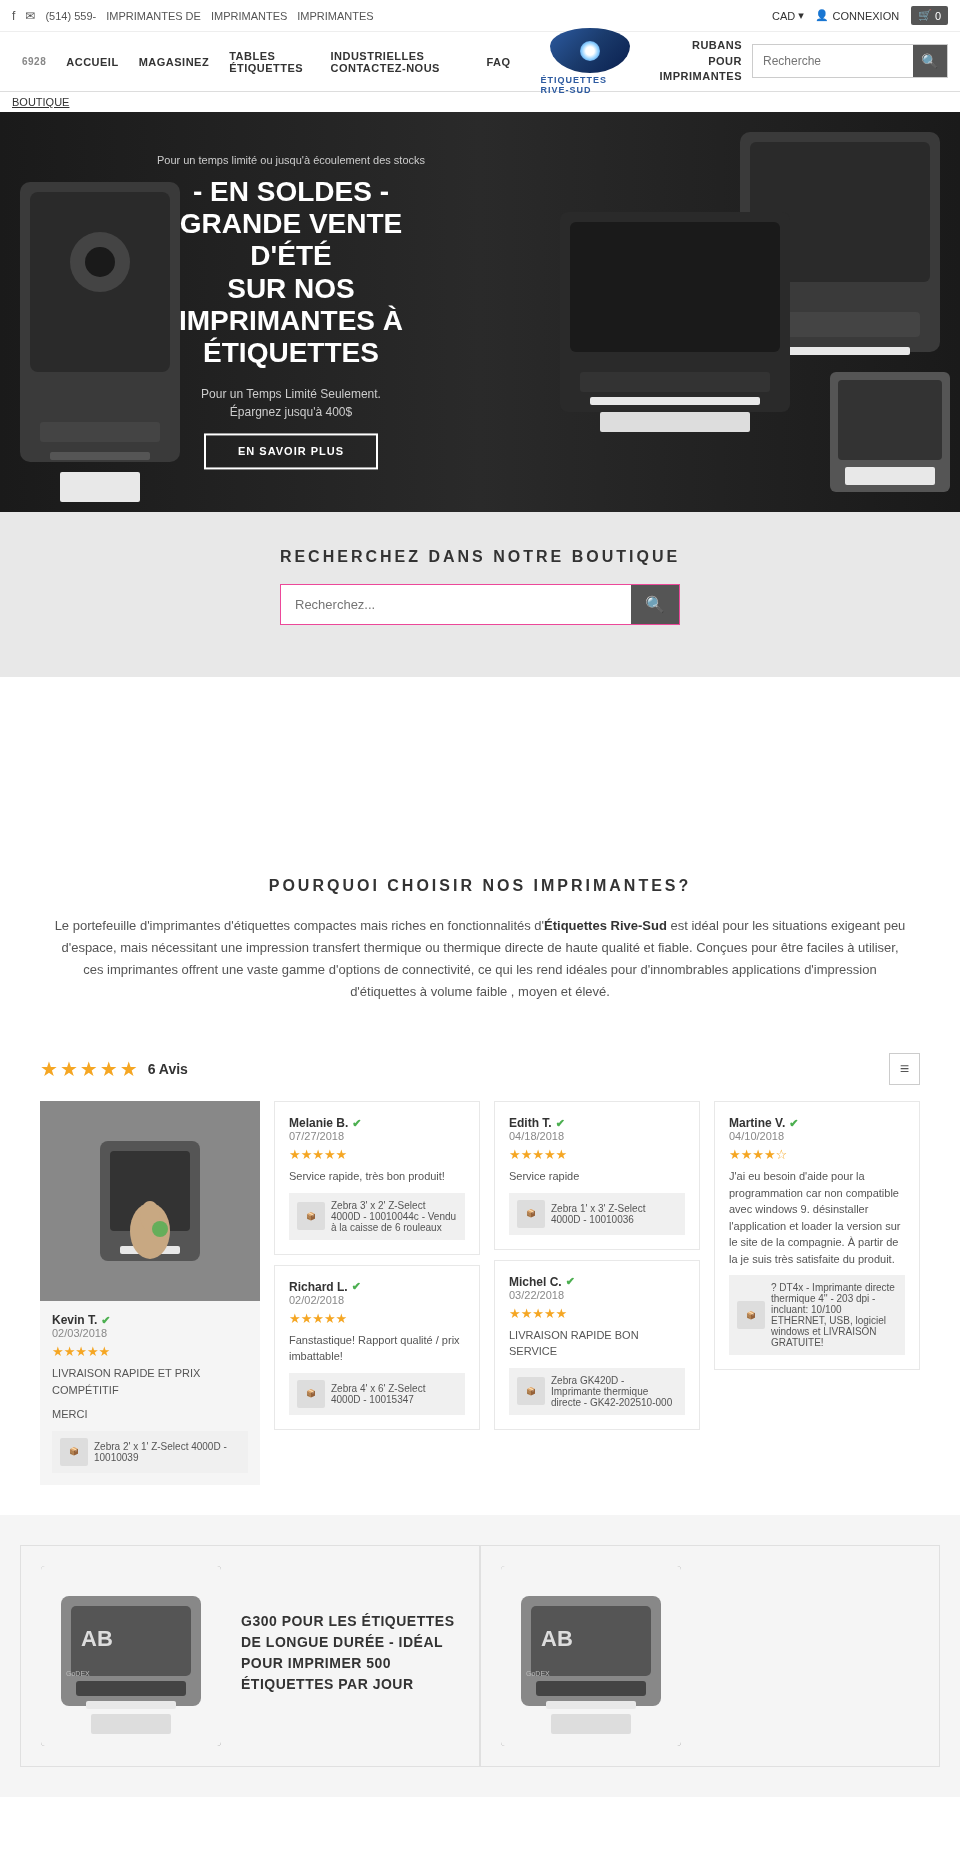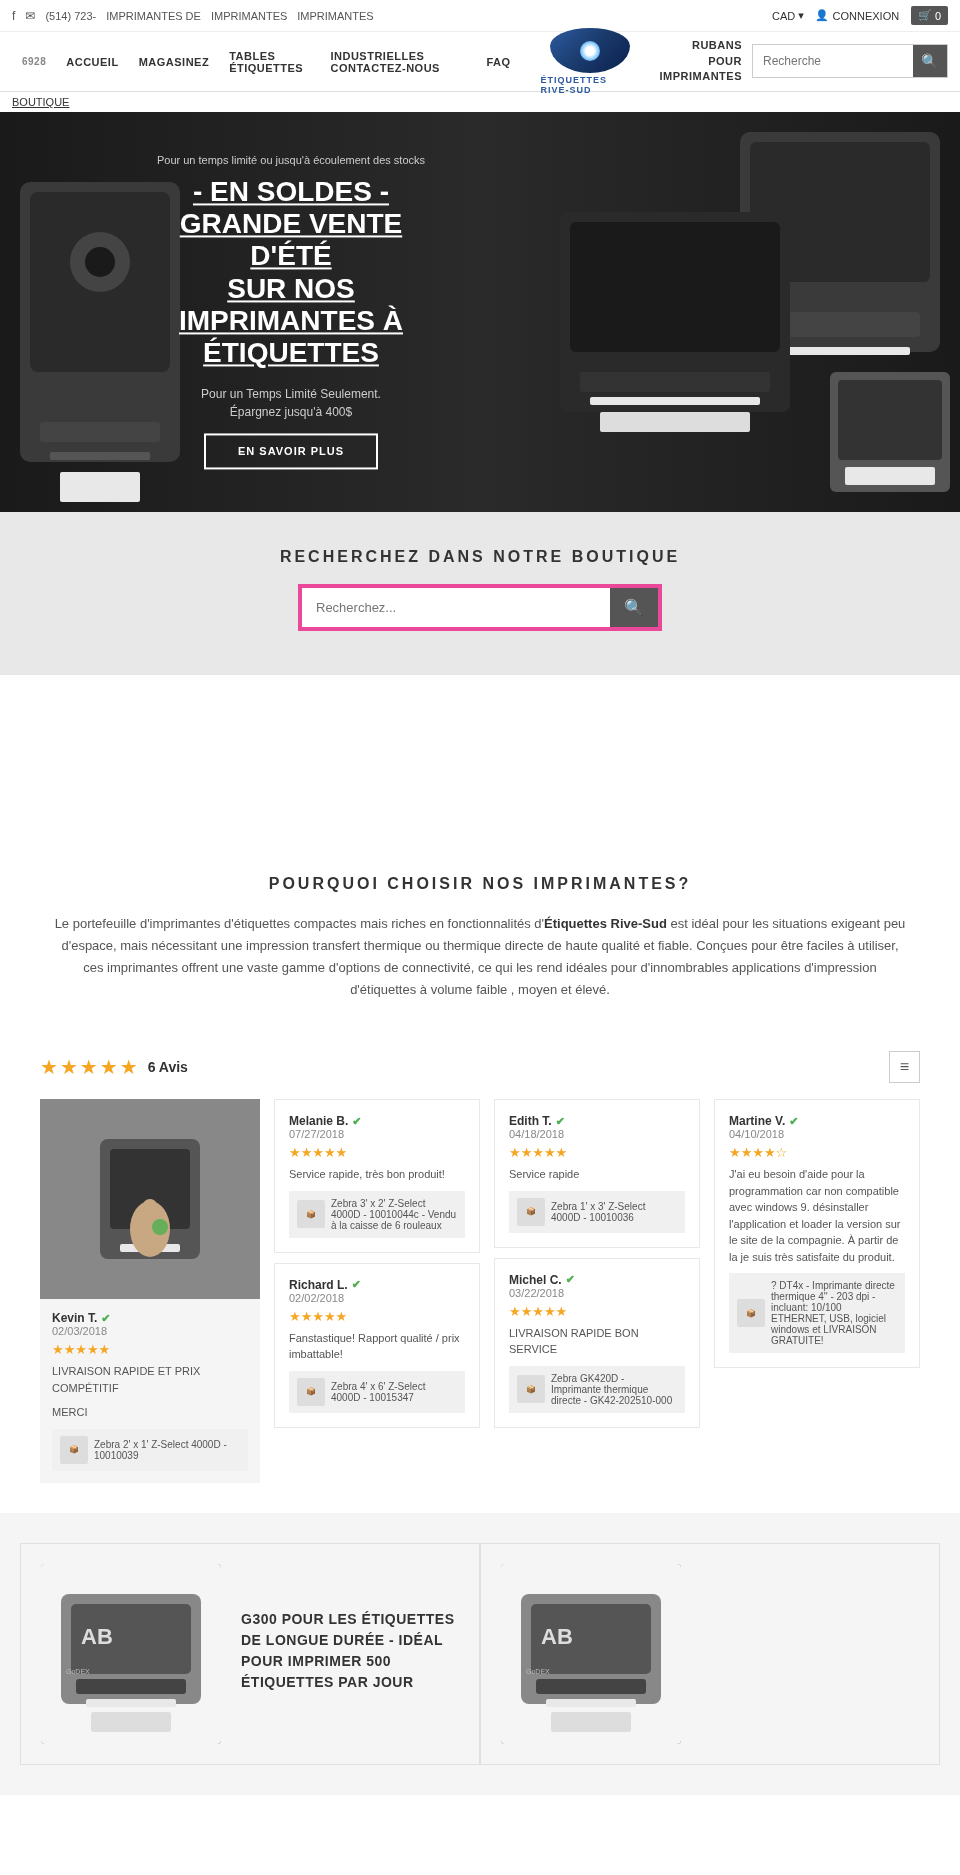--- a/index.html
+++ b/index.html
@@ -61,21 +61,21 @@
     }
     .hero-text {
       position: absolute;
       left: 151px;
       top: 50%;
       transform: translateY(-50%);
       text-align: center;
       width: 280px;
     }
     .hero-promo-top { font-size: 11px; color: #ccc; margin-bottom: 10px; }
-    .hero-title { font-size: 28px; font-weight: 900; color: #fff; text-transform: uppercase; line-height: 1.15; margin-bottom: 18px; text-decoration: underline; }
+    .hero-title { font-size: 28px; font-weight: 900; color: #fff; text-transform: uppercase; line-height: 1.15; margin-bottom: 18px; }
     .hero-subtitle { font-size: 12px; color: #ccc; margin-bottom: 4px; }
     .hero-savings { font-size: 12px; color: #ccc; margin-bottom: 14px; }
     .hero-btn {
       display: inline-block;
       background: transparent;
       border: 2px solid #fff;
       color: #fff;
       font-size: 11px;
       font-weight: 700;
       padding: 10px 32px;
@@ -84,21 +84,21 @@
       letter-spacing: 1px;
     }
 
     
     .search-section {
       background: #e8e8e8;
       padding: 36px 20px;
       text-align: center;
     }
     .search-section-title { font-size: 16px; letter-spacing: 3px; color: #333; margin-bottom: 18px; font-weight: 600; text-transform: uppercase; }
-    .search-section-box { display: flex; width: 364px; margin: 8px auto; border: 4px solid #ec4899; background: #fff; }
+    .search-section-box { display: flex; width: 400px; margin: 16px auto; border: 1px solid #ec4899; background: #fff; }
     .search-section-box input { flex: 1; border: none; outline: none; padding: 10px 14px; font-size: 13px; color: #999; }
     .search-section-box button { background: #555; border: none; color: #fff; padding: 10px 14px; cursor: pointer; font-size: 16px; }
 
     
     .spacer { height: 160px; background: #fff; }
 
     
     .why-section { padding: 40px 50px 30px; text-align: center; }
     .why-title { font-size: 16px; letter-spacing: 3px; color: #333; font-weight: 600; text-transform: uppercase; margin-bottom: 20px; }
     .why-text { font-size: 13px; color: #555; line-height: 1.7; max-width: 860px; margin: 0 auto; text-align: center; }
@@ -138,21 +138,21 @@
     .product-title { font-size: 14px; font-weight: 700; color: #333; text-transform: uppercase; line-height: 1.5; margin-bottom: 6px; letter-spacing: 0.5px; }
     .product-subtitle { font-size: 11px; color: #888; }
   </style>
 </head>
 <body>
 
 <div class="top-bar">
   <div class="top-bar-left">
     <span class="icon-fb">f</span>
     <span class="icon-mail">✉</span>
-    <span>(514) 723-</span>
+    <span>(514) 559-</span>
     <span>IMPRIMANTES DE</span>
     <span>IMPRIMANTES</span>
     <span>IMPRIMANTES</span>
   </div>
   <div class="top-bar-right">
     <span class="currency-selector">
       <span>CAD</span>
       <span>▾</span>
     </span>
     <span class="login-link">

